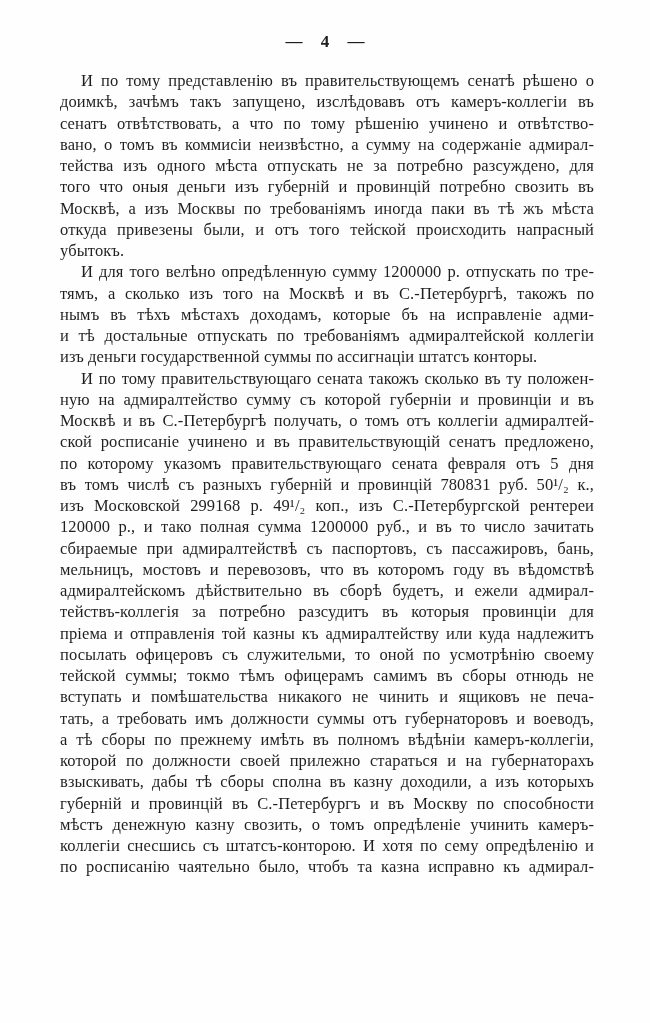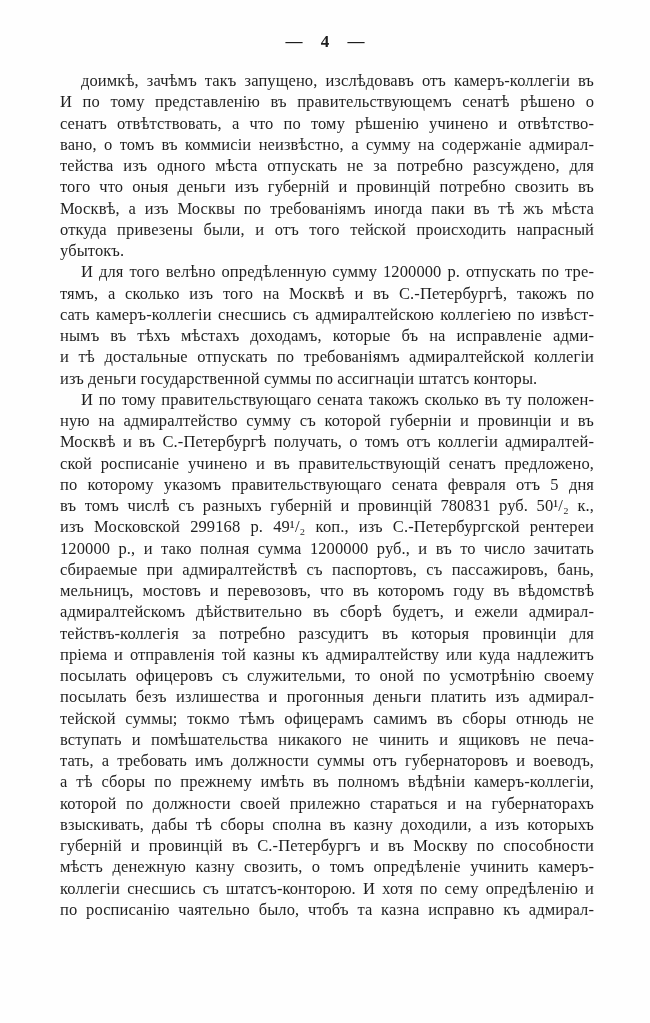--- a/index.html
+++ b/index.html
@@ -55,54 +55,52 @@
   }
 </style>
 </head>
 <body>
 
 <div class="page">
   <div class="page-header">— 4 —</div>
 
   <div class="text-block">
     <div class="paragraph ends">
+        <div class="line">И по тому представленію въ правительствующемъ сенатѣ рѣшено о</div>
         <div class="line">доимкѣ, зачѣмъ такъ запущено, изслѣдовавъ отъ камеръ-коллегіи въ</div>
-        <div class="line">И по тому представленію въ правительствующемъ сенатѣ рѣшено о</div>
         <div class="line">сенатъ отвѣтствовать, а что по тому рѣшенію учинено и отвѣтство-</div>
         <div class="line">вано, о томъ въ коммисіи неизвѣстно, а сумму на содержаніе адмирал-</div>
         <div class="line">тейства изъ одного мѣста отпускать не за потребно разсуждено, для</div>
         <div class="line">того что оныя деньги изъ губерній и провинцій потребно свозить въ</div>
         <div class="line">Москвѣ, а изъ Москвы по требованіямъ иногда паки въ тѣ жъ мѣста</div>
         <div class="line">откуда привезены были, и отъ того тейской происходить напрасный</div>
         <div class="line">убытокъ.</div>
       </div>
     <div class="paragraph ends">
         <div class="line">И для того велѣно опредѣленную сумму 1200000 р. отпускать по тре-</div>
         <div class="line">тямъ, а сколько изъ того на Москвѣ и въ С.-Петербургѣ, такожъ по</div>
-        <div class="line">сать камеръ-коллегіи снесшись съ адмиралтейскою коллегіею по извѣст-</div>
         <div class="line">нымъ въ тѣхъ мѣстахъ доходамъ, которые бъ на исправленіе адми-</div>
         <div class="line">и тѣ достальные отпускать по требованіямъ адмиралтейской коллегіи</div>
         <div class="line">изъ деньги государственной суммы по ассигнаціи штатсъ конторы.</div>
       </div>
     <div class="paragraph">
         <div class="line">И по тому правительствующаго сената такожъ сколько въ ту положен-</div>
         <div class="line">ную на адмиралтейство сумму съ которой губерніи и провинціи и въ</div>
         <div class="line">Москвѣ и въ С.-Петербургѣ получать, о томъ отъ коллегіи адмиралтей-</div>
         <div class="line">ской росписаніе учинено и въ правительствующій сенатъ предложено,</div>
         <div class="line">по которому указомъ правительствующаго сената февраля отъ 5 дня</div>
         <div class="line">въ томъ числѣ съ разныхъ губерній и провинцій 780831 руб. 50¹/₂ к.,</div>
         <div class="line">изъ Московской 299168 р. 49¹/₂ коп., изъ С.-Петербургской рентереи</div>
         <div class="line">120000 р., и тако полная сумма 1200000 руб., и въ то число зачитать</div>
         <div class="line">сбираемые при адмиралтействѣ съ паспортовъ, съ пассажировъ, бань,</div>
         <div class="line">мельницъ, мостовъ и перевозовъ, что въ которомъ году въ вѣдомствѣ</div>
         <div class="line">адмиралтейскомъ дѣйствительно въ сборѣ будетъ, и ежели адмирал-</div>
         <div class="line">тействъ-коллегія за потребно разсудитъ въ которыя провинціи для</div>
         <div class="line">пріема и отправленія той казны къ адмиралтейству или куда надлежитъ</div>
         <div class="line">посылать офицеровъ съ служительми, то оной по усмотрѣнію своему</div>
-        <div class="line">посылать безъ излишества и прогонныя деньги платить изъ адмирал-</div>
         <div class="line">тейской суммы; токмо тѣмъ офицерамъ самимъ въ сборы отнюдь не</div>
         <div class="line">вступать и помѣшательства никакого не чинить и ящиковъ не печа-</div>
         <div class="line">тать, а требовать имъ должности суммы отъ губернаторовъ и воеводъ,</div>
         <div class="line">а тѣ сборы по прежнему имѣть въ полномъ вѣдѣніи камеръ-коллегіи,</div>
         <div class="line">которой по должности своей прилежно стараться и на губернаторахъ</div>
         <div class="line">взыскивать, дабы тѣ сборы сполна въ казну доходили, а изъ которыхъ</div>
         <div class="line">губерній и провинцій въ С.-Петербургъ и въ Москву по способности</div>
         <div class="line">мѣстъ денежную казну свозить, о томъ опредѣленіе учинить камеръ-</div>
         <div class="line">коллегіи снесшись съ штатсъ-конторою. И хотя по сему опредѣленію и</div>
         <div class="line">по росписанію чаятельно было, чтобъ та казна исправно къ адмирал-</div>

